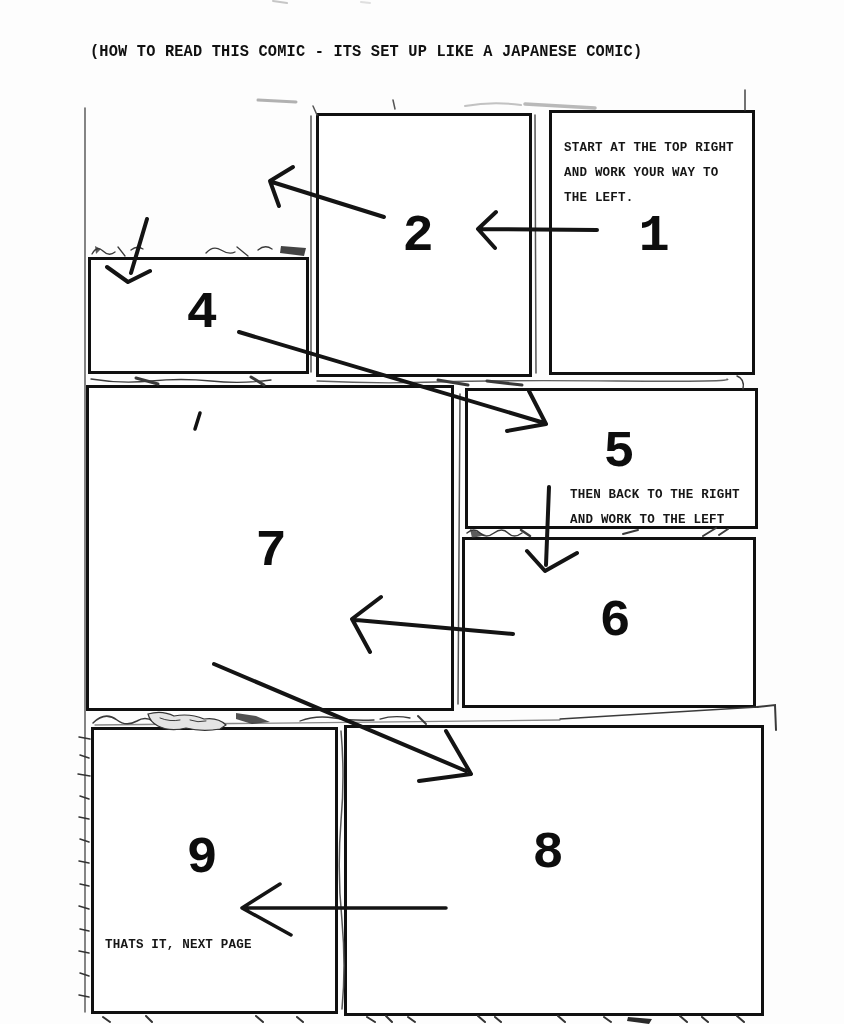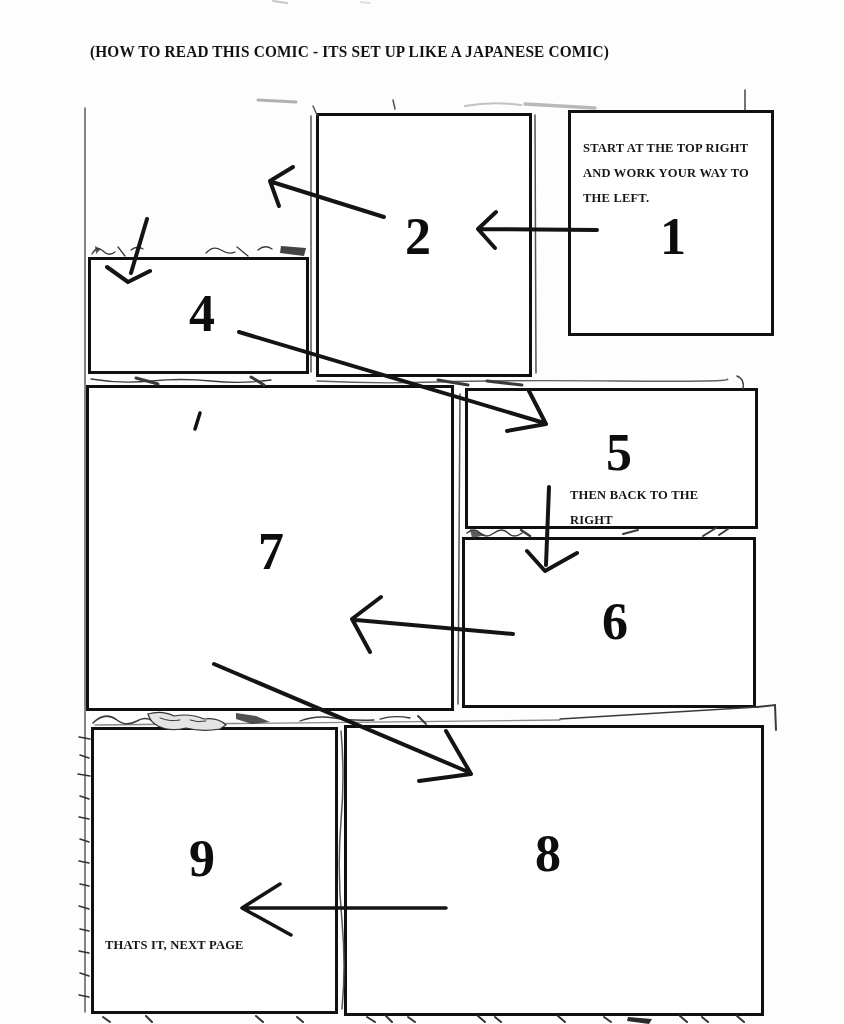--- a/index.html
+++ b/index.html
@@ -1,18 +1,18 @@
 <!DOCTYPE html>
 <html><head>
 <meta charset="utf-8">
 <style>
   html,body{margin:0;padding:0;background:#fff;}
   #page{
     position:relative;width:844px;height:1024px;background:#fdfdfd;
-    overflow:hidden;font-family:Liberation Serif, serif;color:#141414;
+    overflow:hidden;font-family:Liberation Mono, monospace;color:#141414;
   }
   .page-title{
     position:absolute;left:90px;top:42px;font-size:17px;font-weight:bold;
     white-space:nowrap;letter-spacing:.2px;color:#111;
     transform:scaleX(.9);transform-origin:0 0;
   }
   .panel{
     position:absolute;background:#fff;border:3px solid #101010;box-sizing:border-box;z-index:2;
   }
   .num{
@@ -35,21 +35,21 @@
 
 
   <div class="panel" style="left:88px;top:257px;width:221px;height:117px;">
     <div class="num" style="left:111px;top:54px;">4</div>
   </div>
 
   <div class="panel" style="left:316px;top:113px;width:216px;height:264px;">
     <div class="num" style="left:99px;top:121px;">2</div>
   </div>
 
-  <div class="panel" style="left:568px;top:110px;width:206px;height:226px;">
+  <div class="panel" style="left:549px;top:110px;width:206px;height:265px;">
     <div class="note" style="left:12px;top:22px;">START AT THE TOP RIGHT
 AND WORK YOUR WAY TO
 THE LEFT.</div>
     <div class="num" style="left:102px;top:124px;">1</div>
   </div>
 
   <div class="panel" style="left:86px;top:385px;width:368px;height:326px;">
     <div class="num" style="left:182px;top:164px;">7</div>
   </div>
 

